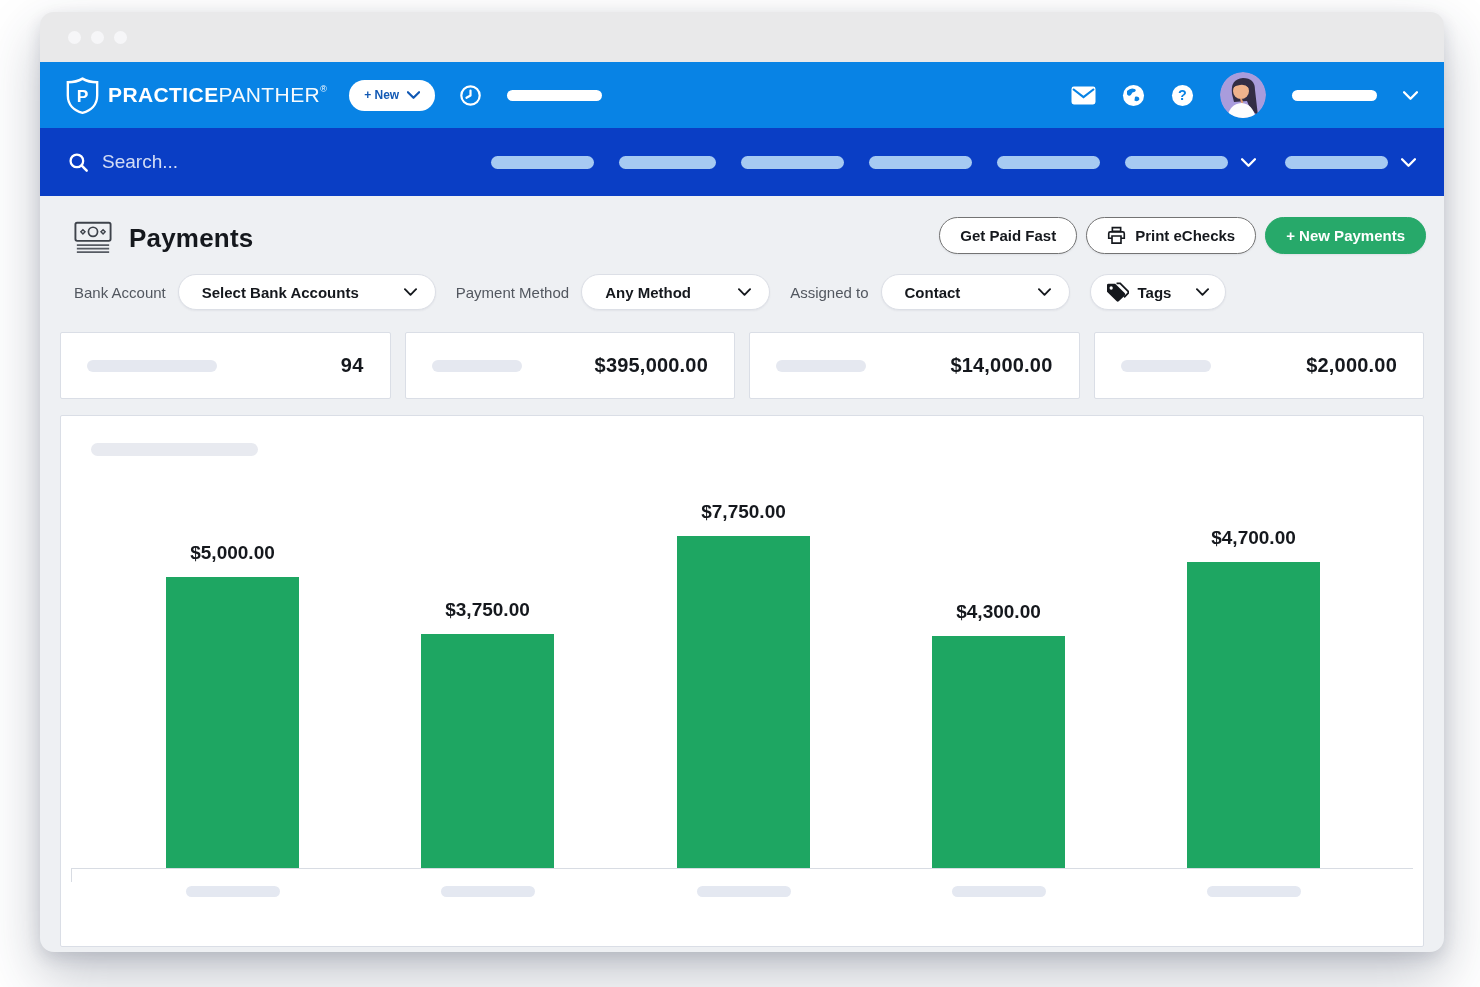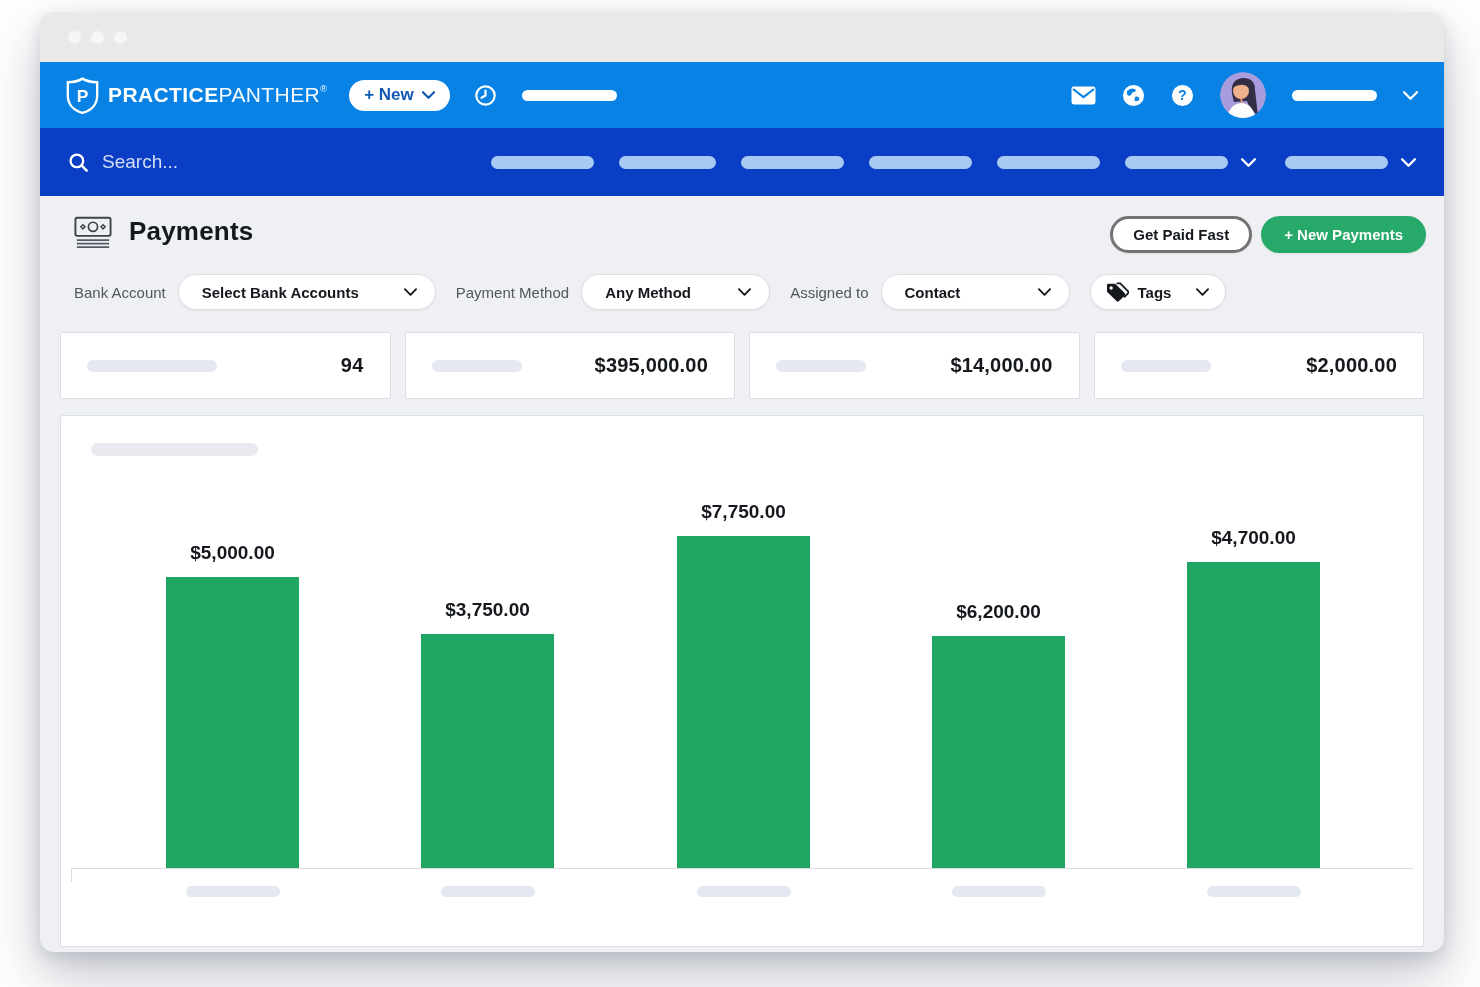--- a/index.html
+++ b/index.html
@@ -14,41 +14,41 @@
   .chrome .dot { width: 13px; height: 13px; border-radius: 50%; background: #F6F6F8; }
   
   .header { height: 66px; background: #0883E5; display: flex; align-items: center; padding: 0 26px; }
   .logo { display: flex; align-items: center; gap: 9px; }
   .brand { color: #fff; font-size: 21px; letter-spacing: .4px; white-space: nowrap; }
   .brand b { font-weight: 800; }
   .brand .light { font-weight: 400; opacity: .96; }
   .brand sup { font-size: 9px; vertical-align: 10px; }
   .new-btn {
     margin-left: 22px; height: 31px; padding: 0 15px; border: none; border-radius: 16px;
-    background: #fff; color: #1259B4; font-weight: 800; font-size: 17px;
+    background: #fff; color: #1259B4; font-weight: 800; font-size: 12px;
     display: flex; align-items: center; gap: 8px; cursor: pointer; font-family: inherit;
   }
   .icon-btn { background: none; border: none; display: flex; align-items: center; cursor: pointer; }
   .ph-pill { border-radius: 6px; background: #fff; height: 11px; }
   .header-right { margin-left: auto; display: flex; align-items: center; gap: 26px; }
   .avatar { width: 46px; height: 46px; border-radius: 50%; overflow: hidden; flex: 0 0 auto; }
   
   .nav { height: 68px; background: #0A3EC5; display: flex; align-items: center; padding: 0 28px; }
   .search { display: flex; align-items: center; gap: 13px; cursor: text; }
   .search-text { color: rgba(255,255,255,.82); font-size: 19px; text-align: right; }
   .nav-pills { margin-left: auto; display: flex; align-items: center; }
   .nav-pill { height: 13px; border-radius: 7px; background: #A6CAF2; width: 103px; margin-left: 25px; }
   .nav-chev { color: #fff; margin-left: 13px; display: flex; align-items: center; }
   .nav-gap { margin-left: 29px; }
   
-  .page-head { margin: 20px 18px 0 34px; height: 38px; display: flex; align-items: flex-start; }
+  .page-head { margin: 20px 18px 0 34px; height: 38px; display: flex; align-items: flex-end; }
   .page-title { font-size: 26px; font-weight: 800; color: #15181D; margin-left: 17px; letter-spacing: .2px; }
   .actions { margin-left: auto; display: flex; align-items: center; gap: 9px; }
   .act-btn {
-    height: 37px; border-radius: 19px; background: #fff; border: 3px solid #737373;
+    height: 37px; border-radius: 19px; background: #fff; border: 1px solid #737373;
     box-shadow: 0 1px 2px rgba(30,40,60,.08); padding: 0 20px; font-family: inherit;
     font-size: 15px; font-weight: 800; color: #15181D; display: flex; align-items: center; gap: 9px; cursor: pointer;
   }
   .act-btn.green { background: #27A96A; border-color: #27A96A; color: #fff; }
   
   .filters { margin: 20px 18px 0 34px; height: 36px; display: flex; align-items: center; }
   .flabel { font-size: 15px; color: #52575F; margin-right: 12px; white-space: nowrap; }
   .select {
     height: 36px; border-radius: 18px; background: #fff; border: 1px solid #DCDFE6;
     box-shadow: 0 1px 2px rgba(30,40,60,.06); display: flex; align-items: center;
@@ -200,20 +200,30 @@
         <line x1="3" y1="25" x2="37" y2="25" stroke="#565B63" stroke-width="1.7"></line>
         <line x1="3" y1="28.7" x2="37" y2="28.7" stroke="#565B63" stroke-width="1.7"></line>
         <line x1="3" y1="32.4" x2="37" y2="32.4" stroke="#565B63" stroke-width="1.7"></line>
       </svg>
     </span>
     <h1 class="page-title">Payments</h1>
 
     <div class="actions">
       <button class="act-btn">
         <span>Get Paid Fast</span>
+      </button>
+      <button class="act-btn">
+        <span style="display:flex;">
+          <svg width="19" height="19" viewBox="0 0 22 22">
+            <path d="M6.2 1.8 h9.6 v4.4 h-9.6 z" fill="none" stroke="#15181D" stroke-width="1.9"></path>
+            <path d="M5.8 14.2 H2 V8.6 A1.8 1.8 0 0 1 3.8 6.8 H18.2 A1.8 1.8 0 0 1 20 8.6 V14.2 H16.2" fill="none" stroke="#15181D" stroke-width="1.9"></path>
+            <path d="M5.8 11.6 h10.4 v8.2 h-10.4 z" fill="#fff" stroke="#15181D" stroke-width="1.9"></path>
+          </svg>
+        </span>
+        <span>Print eChecks</span>
       </button>
       <button class="act-btn green">
         <span>+ New Payments</span>
       </button>
     </div>
   </div>
 
   <div class="filters">
     <span class="flabel">Bank Account</span>
     <button class="select sel-bank">
@@ -288,21 +298,21 @@
       <div class="axis-tick"></div>
     <div class="bar-label" style="left: 71.5px; top: 126px;">$5,000.00</div>
         <div class="bar" style="left: 105px; top: 161px; width: 133px; height: 291px; background: rgb(30, 166, 98);"></div>
         <div class="x-pill" style="left: 124.5px; top: 470px;"></div>
         <div class="bar-label" style="left: 326.5px; top: 183px;">$3,750.00</div>
         <div class="bar" style="left: 360px; top: 218px; width: 133px; height: 234px; background: rgb(30, 166, 98);"></div>
         <div class="x-pill" style="left: 379.5px; top: 470px;"></div>
         <div class="bar-label" style="left: 582.5px; top: 85px;">$7,750.00</div>
         <div class="bar" style="left: 616px; top: 120px; width: 133px; height: 332px; background: rgb(30, 166, 98);"></div>
         <div class="x-pill" style="left: 635.5px; top: 470px;"></div>
-        <div class="bar-label" style="left: 837.5px; top: 185px;">$6,200.00</div>
+        <div class="bar-label" style="left: 837.5px; top: 185px;">$4,300.00</div>
         <div class="bar" style="left: 871px; top: 220px; width: 133px; height: 232px; background: rgb(30, 166, 98);"></div>
         <div class="x-pill" style="left: 890.5px; top: 470px;"></div>
         <div class="bar-label" style="left: 1092.5px; top: 111px;">$4,700.00</div>
         <div class="bar" style="left: 1126px; top: 146px; width: 133px; height: 306px; background: rgb(30, 166, 98);"></div>
         <div class="x-pill" style="left: 1145.5px; top: 470px;"></div>
       </div>
   </div>
 
 </div>
 

